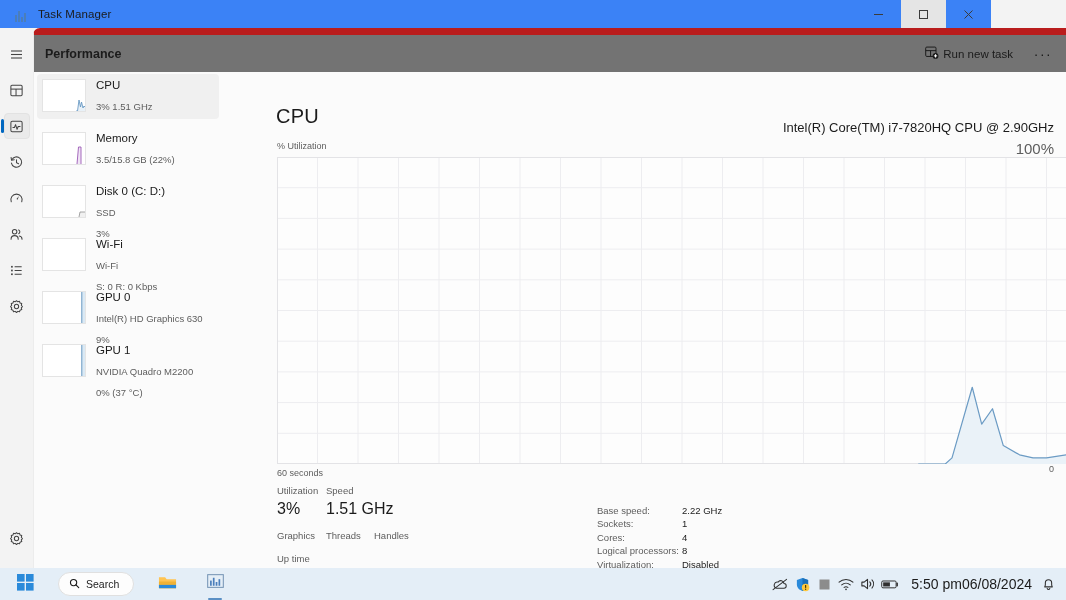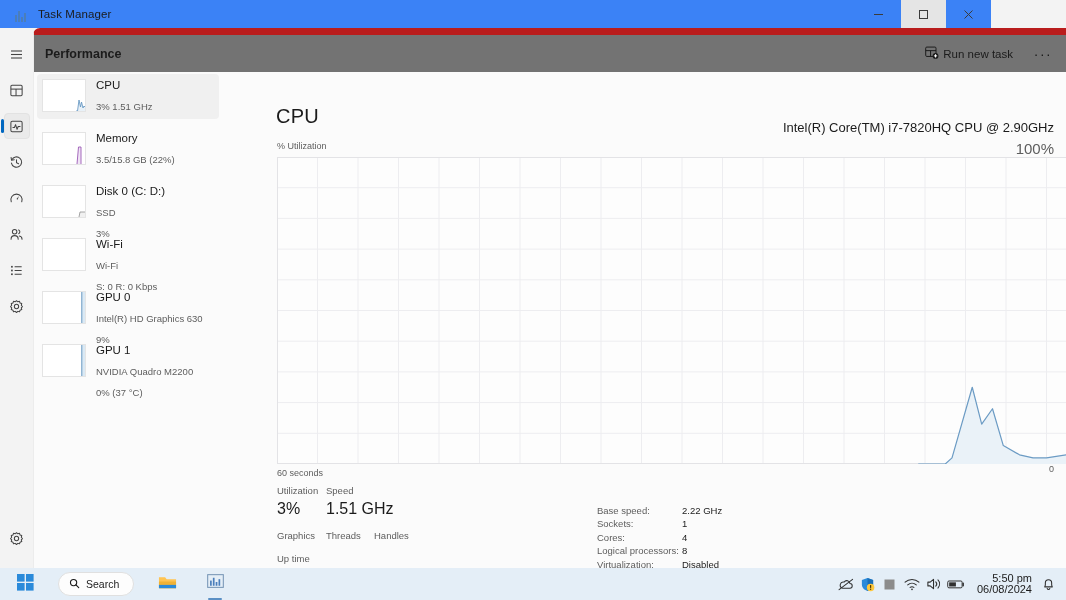--- a/index.html
+++ b/index.html
@@ -206,22 +206,22 @@
   }
   .tb-icon.active .underline { width: 14px; background: #5a8fc4; }
   .tray {
     position: absolute; right: 8px; display: flex; align-items: center; gap: 0;
   }
   .tray-ic {
     width: 22px; height: 26px; display: flex; align-items: center; justify-content: center;
     color: #303030;
   }
   .tray-clock {
-    display: flex; flex-direction: column; align-items: flex-end;
-    font-size: 11px; color: #1b1b1b; line-height: 11px;
+    display: flex; flex-direction: row; align-items: flex-end;
+    font-size: 14px; color: #1b1b1b; line-height: 11px;
     padding: 0 6px 0 10px;
   }
   .tray-bell { width: 20px; height: 26px; display:flex; align-items:center; justify-content:center; color:#303030; }
 </style>
 </head>
 <body>
 
 <div id="app">
 
   <div class="titlebar">

